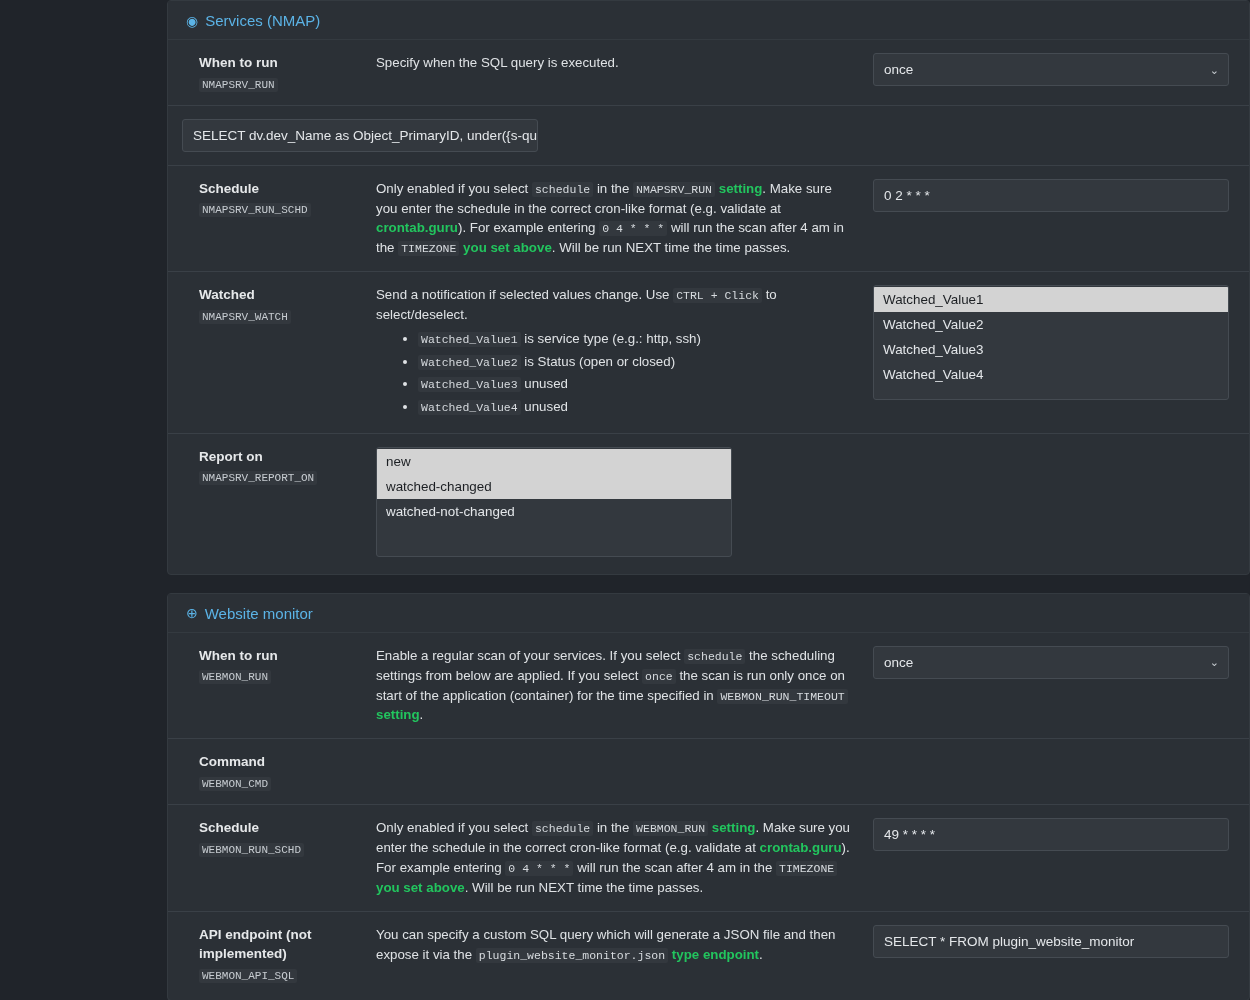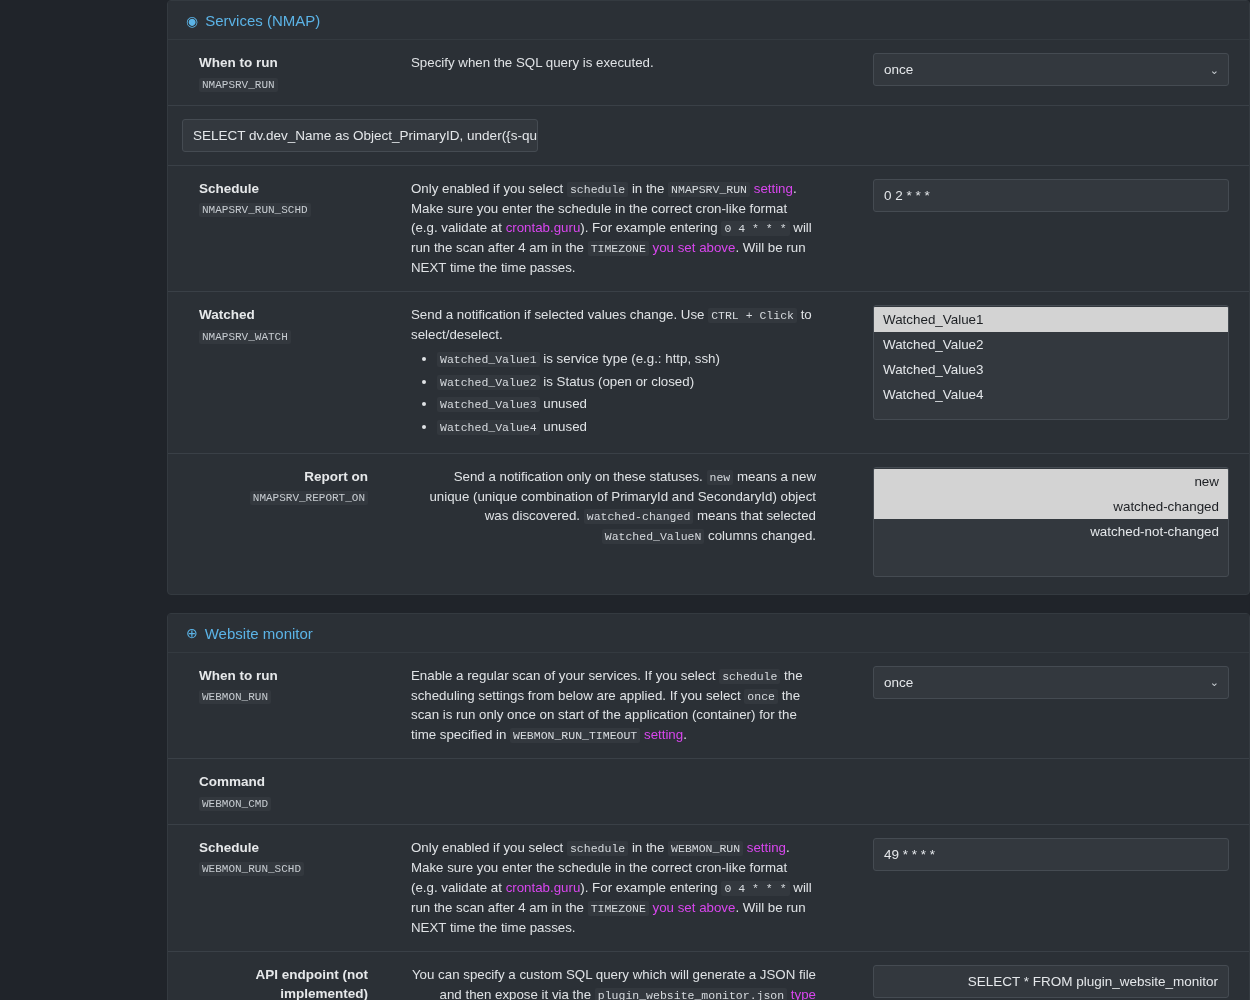--- a/index.html
+++ b/index.html
@@ -51,23 +51,22 @@
     color: #5bb3e6;
     line-height: 1;
   }
   .card-body { padding: 0 0 4px 0; }
 
   .row {
     display: flex;
     align-items: flex-start;
     border-bottom: 1px solid #3a4047;
     padding: 13px 14px 13px 14px;
-    gap: 35px;
-  }
-  .row:last-child { border-bottom: none; text-align: right; }
+  }
+  .row:last-child { border-bottom: none; }
 
   .col-label {
     width: 194px;
     flex: 0 0 194px;
     padding-left: 17px;
     padding-right: 8px;
   }
   .lbl-title {
     color: #e6e8ea;
     font-weight: bold;
@@ -94,28 +93,29 @@
   }
   .col-desc code, .inline-code {
     font-family: "Liberation Mono", monospace;
     font-size: 11.5px;
     background: #33383e;
     color: #d7dbdf;
     padding: 1px 3px;
     border-radius: 2px;
   }
   .col-desc a, .lnk {
-    color: #d946ef;
+    color: #22c55e;
     text-decoration: none;
+    font-weight: bold;
   }
   .col-desc ul {
     margin: 4px 0 0 0;
     padding-left: 26px;
   }
-  .col-desc li { margin: 2px 0; line-height: 1.55; }
+  .col-desc li { margin: 2px 16px; line-height: 1.55; }
 
   .col-ctrl {
     width: 362px;
     flex: 0 0 362px;
     padding-right: 6px;
   }
 
   .ctl-input, .ctl-select {
     width: 100%;
     background: #33383e;
@@ -216,21 +216,20 @@
                 <div class="ctl-listbox lb-listbox-tall">
                   <div class="lb-opt sel">Watched_Value1</div>
                   <div class="lb-opt">Watched_Value2</div>
                   <div class="lb-opt">Watched_Value3</div>
                   <div class="lb-opt">Watched_Value4</div>
                 </div>
               </div>
             </div>
             <div class="row">
               <div class="col-label"><div class="lbl-title">Report on</div><span class="lbl-code">NMAPSRV_REPORT_ON</span></div>
-              <div class="col-desc">Send a notification only on these statuses. <code>new</code> means a new unique (unique combination of PrimaryId and SecondaryId) object was discovered. <code>watched-changed</code> means that selected <code>Watched_ValueN</code> columns changed.</div>
               <div class="col-ctrl">
                 <div class="ctl-listbox lb-listbox-report">
                   <div class="lb-opt sel">new</div>
                   <div class="lb-opt sel">watched-changed</div>
                   <div class="lb-opt">watched-not-changed</div>
                 </div>
               </div>
             </div>
           </div>
         </div>

